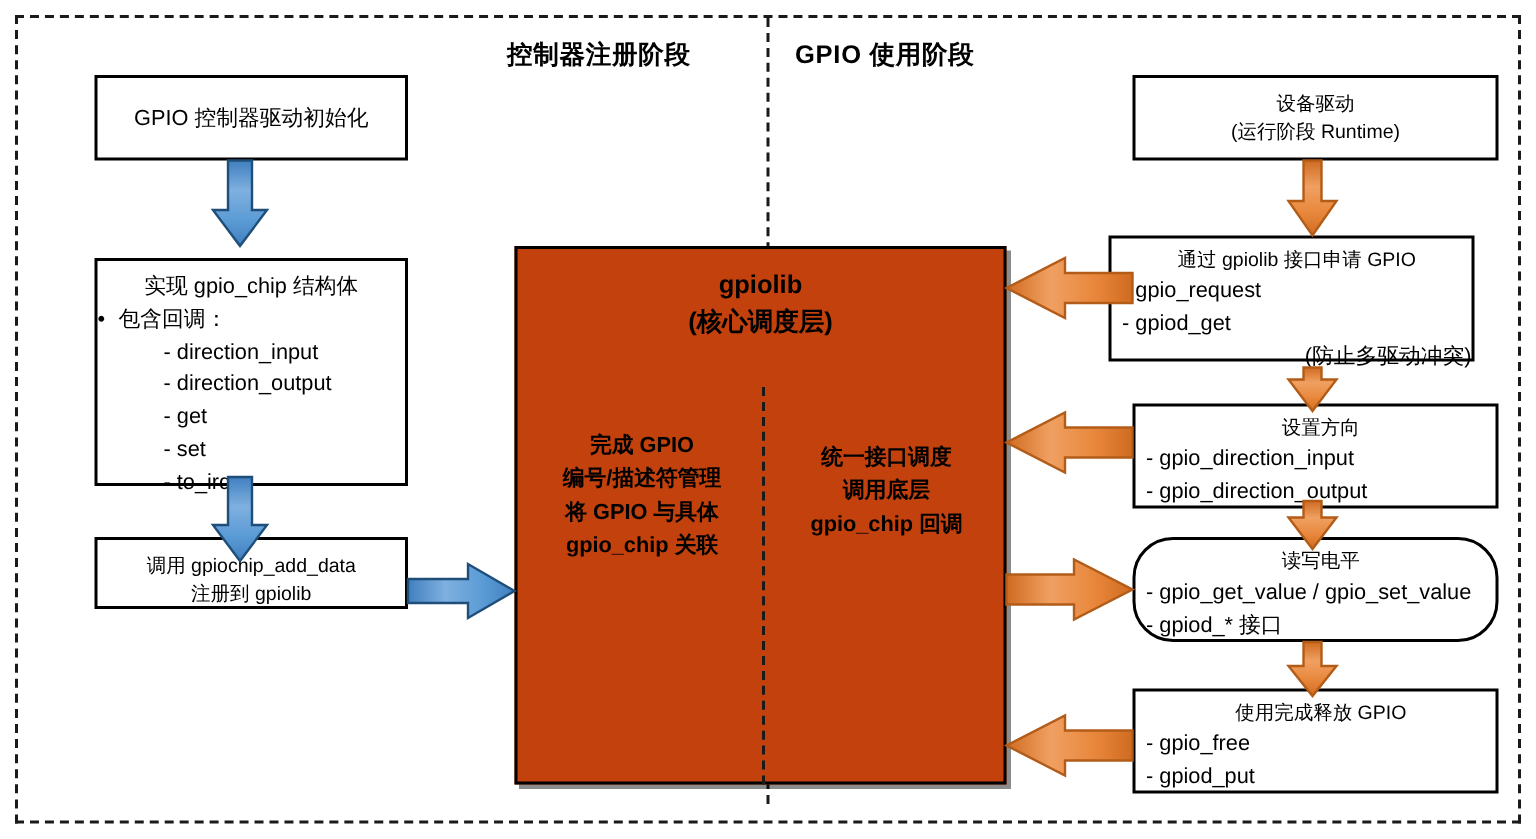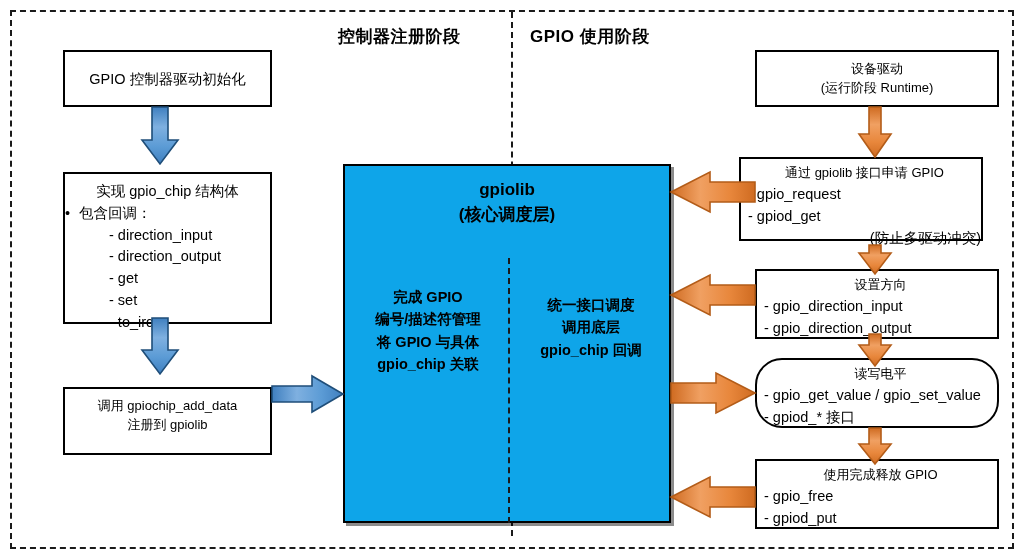--- a/index.html
+++ b/index.html
@@ -36,26 +36,26 @@
   #box-gpio-chip{left:63px;top:172px;width:209px;height:152px;}
   #box-gpio-chip .inner{padding:7px 0 0 0;}
   #box-gpio-chip .hdr{display:block;text-align:center;font-size:14.5px;
                       line-height:1.5;}
   #box-gpio-chip .bul{display:block;font-size:14.5px;line-height:1.5;
                       }
   #box-gpio-chip .bul .dot{display:inline-block;width:14px;}
   #box-gpio-chip .sub{display:block;font-size:14.5px;line-height:1.5;
                       padding-left:44px;}
 
-  #box-register{left:63px;top:387px;width:209px;height:68px;}
+  #box-register{left:63px;top:358px;width:209px;height:48px;}
   #box-register .inner{padding-top:8px;}
 
   
   #box-gpiolib{position:absolute;left:343px;top:164px;width:328px;height:359px;
-               box-sizing:border-box;background:#0ea5e9;border:2px solid #000;
+               box-sizing:border-box;background:#c2410c;border:2px solid #000;
                box-shadow:3px 3px 0 rgba(0,0,0,.45);}
   #gpiolib-title{position:absolute;left:0;top:12px;width:100%;text-align:center;
                  font-size:17px;font-weight:bold;line-height:1.45;}
   .gl-split{position:absolute;left:163px;top:92px;width:0;height:265px;
             border-left:2px dashed #1a1a1a;}
   .gl-col{position:absolute;top:120px;width:150px;text-align:center;
           font-size:14.5px;line-height:1.55;font-weight:700;}
   #gl-left{left:8px;}
   #gl-right{left:171px;top:128px;}
 

